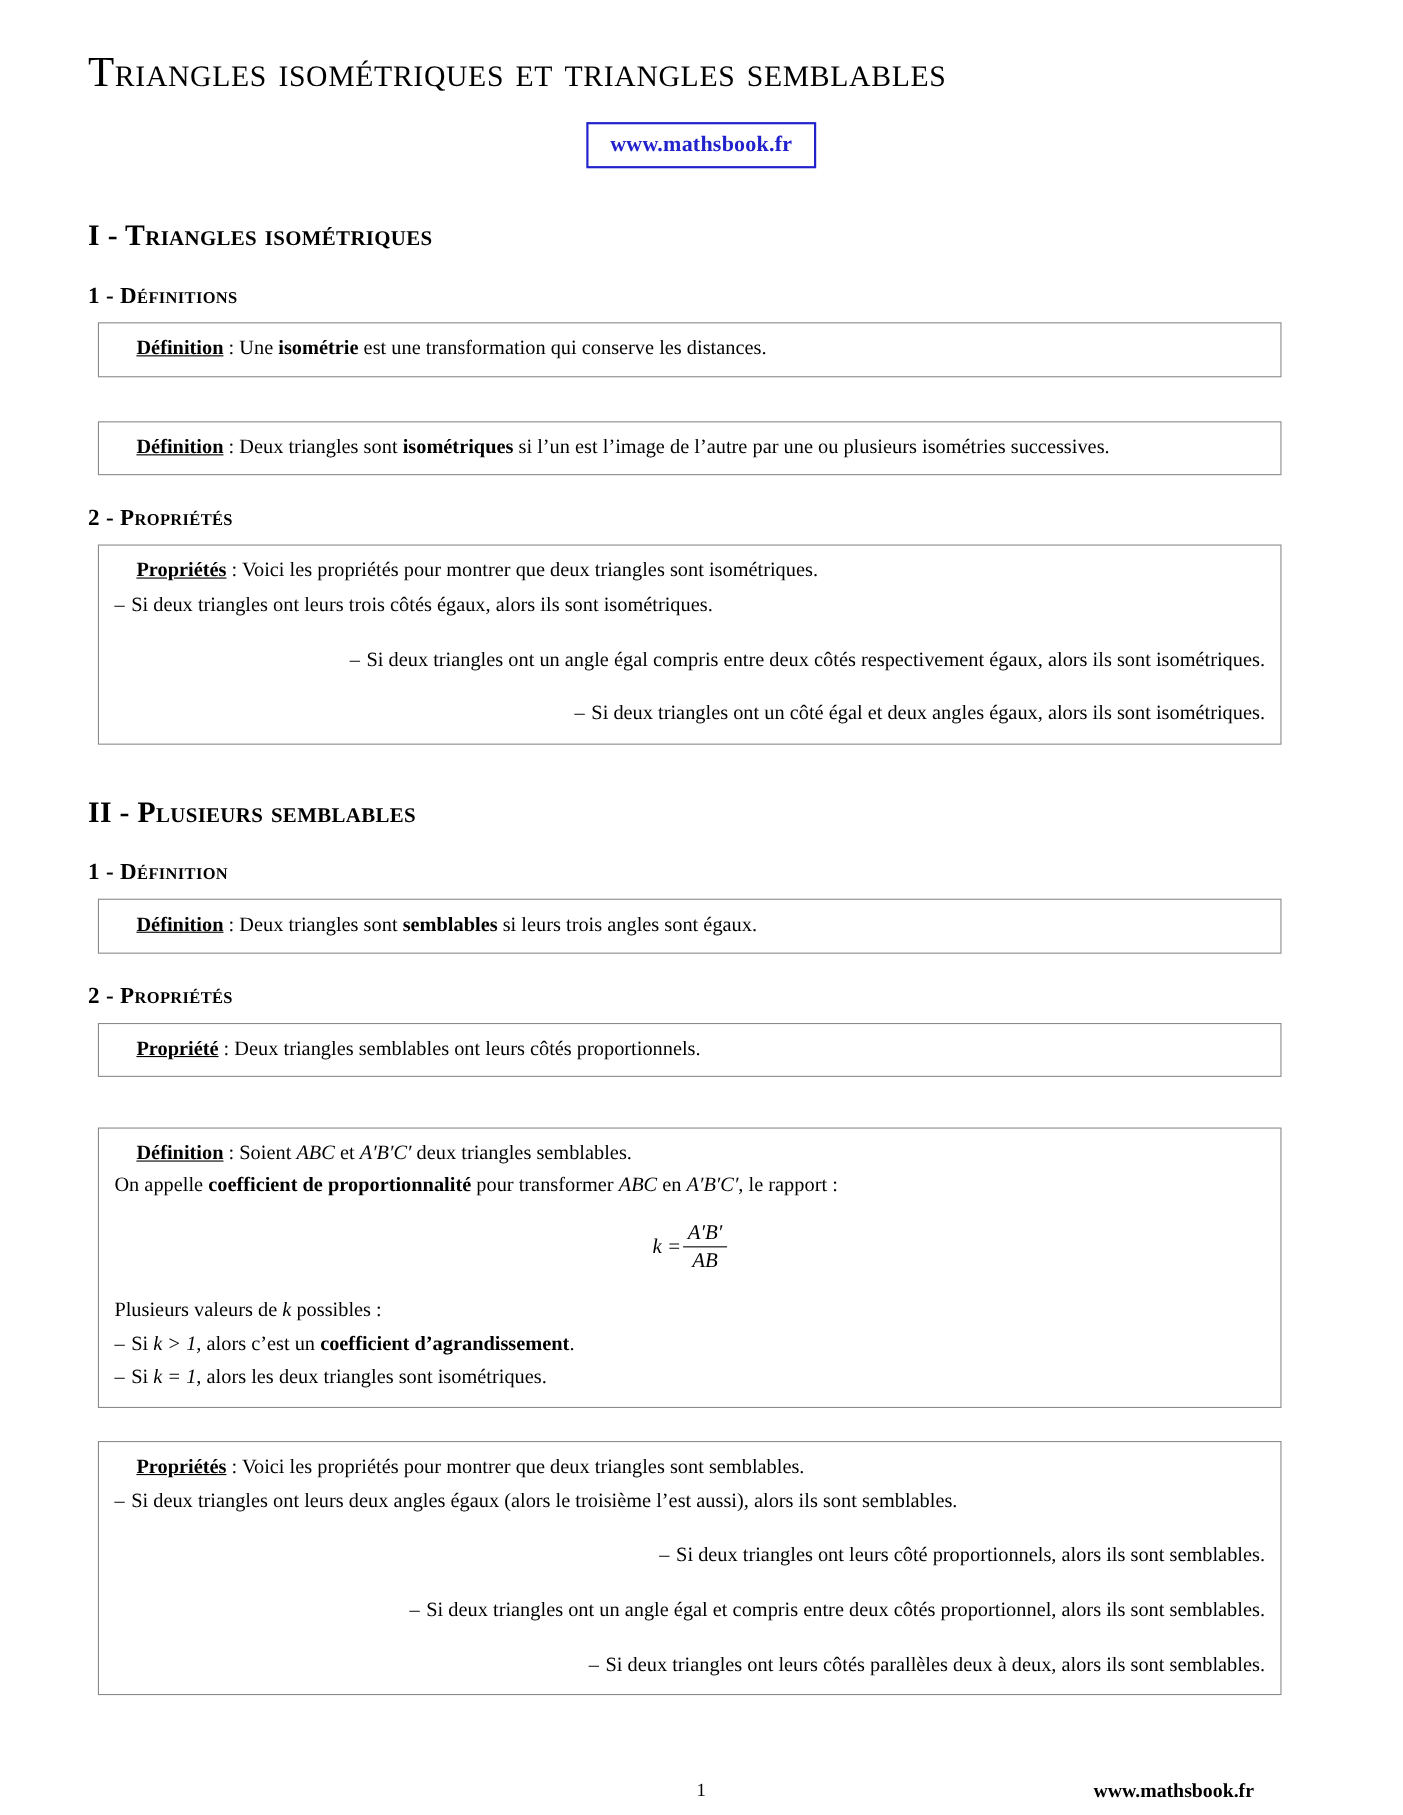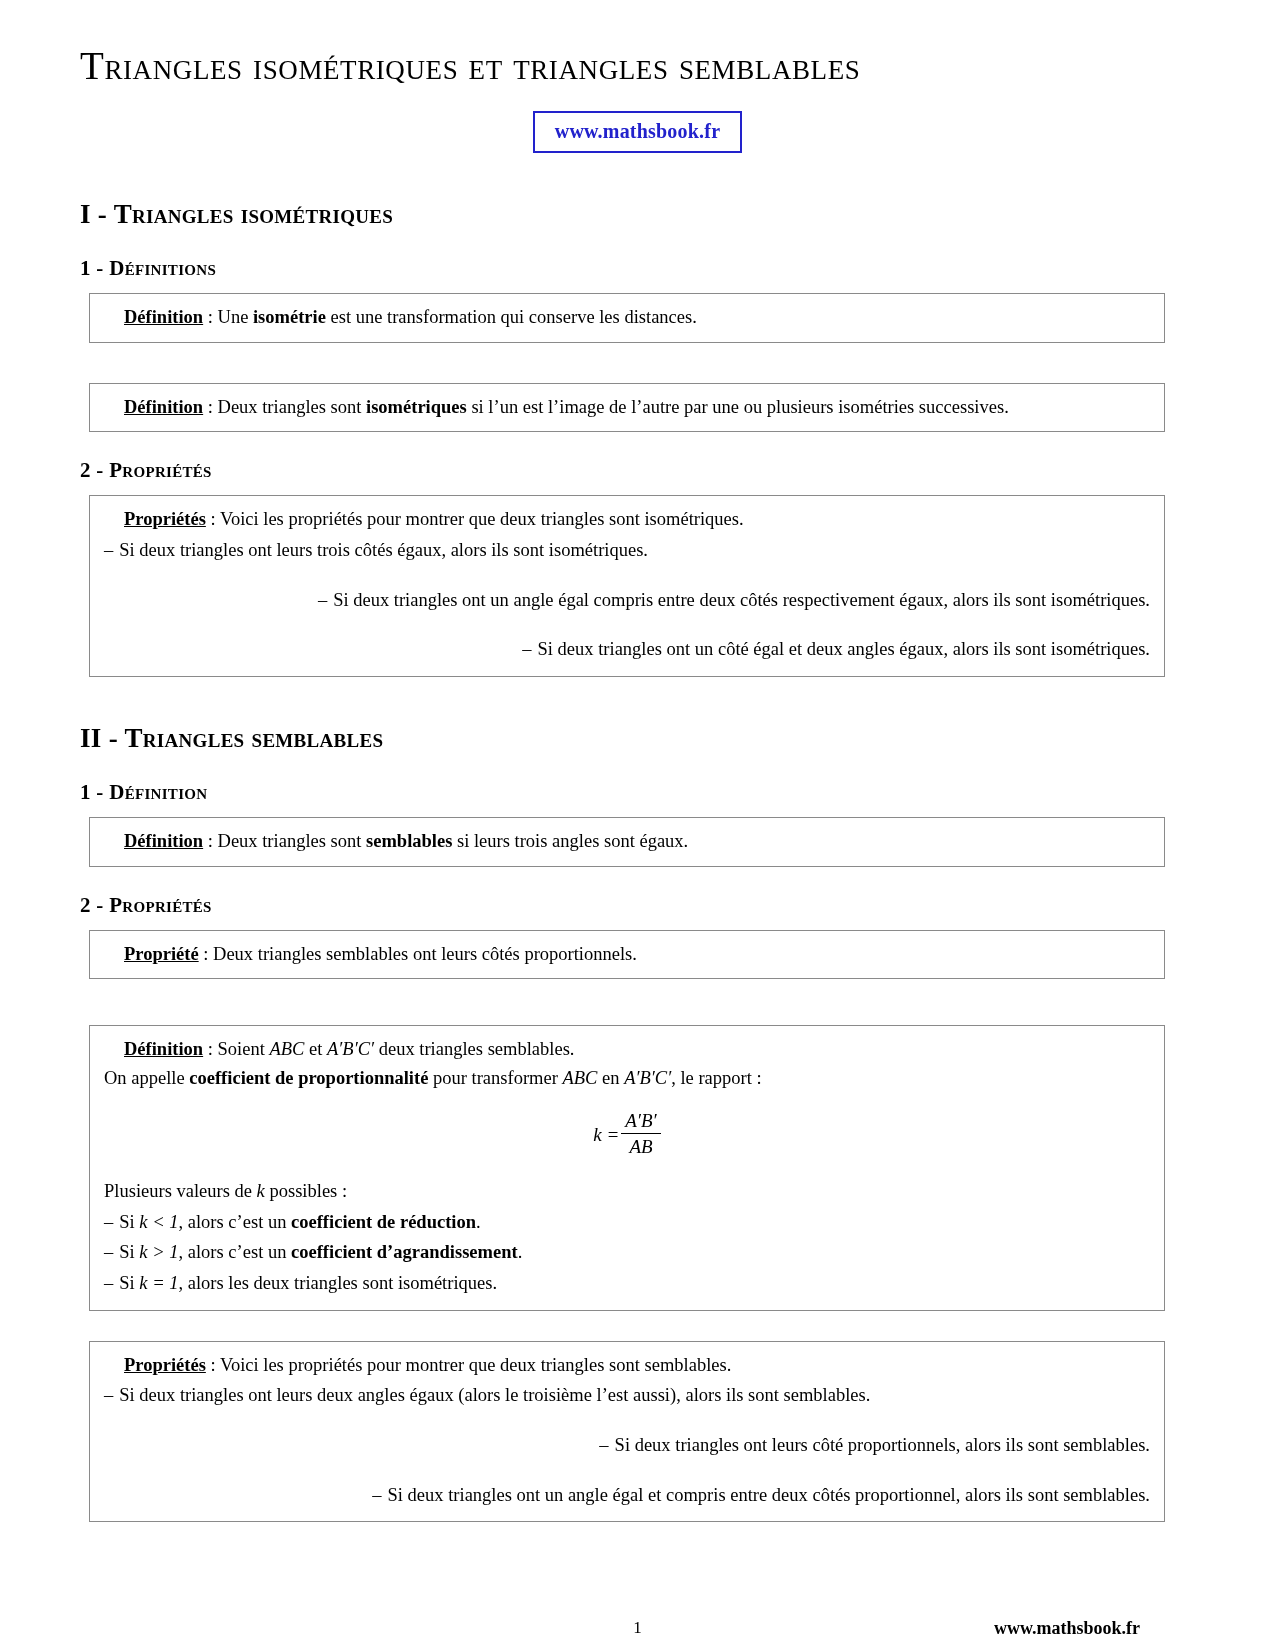--- a/index.html
+++ b/index.html
@@ -171,21 +171,21 @@
       <span class="dash">–</span><span>Si deux triangles ont leurs trois côtés égaux, alors ils sont isométriques.</span>
     </div>
     <div class="li li-gap">
       <span class="dash">–</span><span>Si deux triangles ont un angle égal compris entre deux côtés respectivement égaux, alors ils sont isométriques.</span>
     </div>
     <div class="li li-gap">
       <span class="dash">–</span><span>Si deux triangles ont un côté égal et deux angles égaux, alors ils sont isométriques.</span>
     </div>
   </div>
 
-  <div class="h-section">II - Triangles semblables</div>
+  <div class="h-section">II - Plusieurs semblables</div>
 
   <div class="h-sub">1 - Définition</div>
 
   <div class="box">
     <span class="lead">Définition</span><span> : </span><span>Deux triangles sont </span><b class="kw">semblables</b><span> si leurs trois angles sont égaux.</span>
   </div>
 
   <div class="h-sub">2 - Propriétés</div>
 
   <div class="box">
@@ -204,23 +204,20 @@
 
     <div class="formula">
       <span class="keq">k =</span><span class="frac"><span class="num">A′B′</span><span class="den">AB</span></span>
     </div>
 
     <div>
       <span>Plusieurs valeurs de </span><span class="mvar">k</span><span> possibles :</span>
     </div>
 
     <div class="li">
-      <span class="dash">–</span><span>Si </span><span class="mvar">k &lt; 1</span><span>, alors c’est un </span><b class="kw">coefficient de réduction</b><span>.</span>
-    </div>
-    <div class="li">
       <span class="dash">–</span><span>Si </span><span class="mvar">k &gt; 1</span><span>, alors c’est un </span><b class="kw">coefficient d’agrandissement</b><span>.</span>
     </div>
     <div class="li">
       <span class="dash">–</span><span>Si </span><span class="mvar">k = 1</span><span>, alors les deux triangles sont isométriques.</span>
     </div>
   </div>
 
   <div class="spacer-18"></div>
 
   <div class="box tall">
@@ -228,20 +225,23 @@
       <span class="lead">Propriétés</span><span> : </span><span>Voici les propriétés pour montrer que deux triangles sont semblables.</span>
     </div>
     <div class="li">
       <span class="dash">–</span><span>Si deux triangles ont leurs deux angles égaux (alors le troisième l’est aussi), alors ils sont semblables.</span>
     </div>
     <div class="li li-gap">
       <span class="dash">–</span><span>Si deux triangles ont leurs côté proportionnels, alors ils sont semblables.</span>
     </div>
     <div class="li li-gap">
       <span class="dash">–</span><span>Si deux triangles ont un angle égal et compris entre deux côtés proportionnel, alors ils sont semblables.</span>
+    </div>
+    <div class="li li-gap">
+      <span class="dash">–</span><span>Si deux triangles ont leurs côtés parallèles deux à deux, alors ils sont semblables.</span>
     </div>
   </div>
 
   <div class="footer">
     <span class="page-num">1</span>
     <span class="footer-url">www.mathsbook.fr</span>
   </div>
 
 </div>
 

